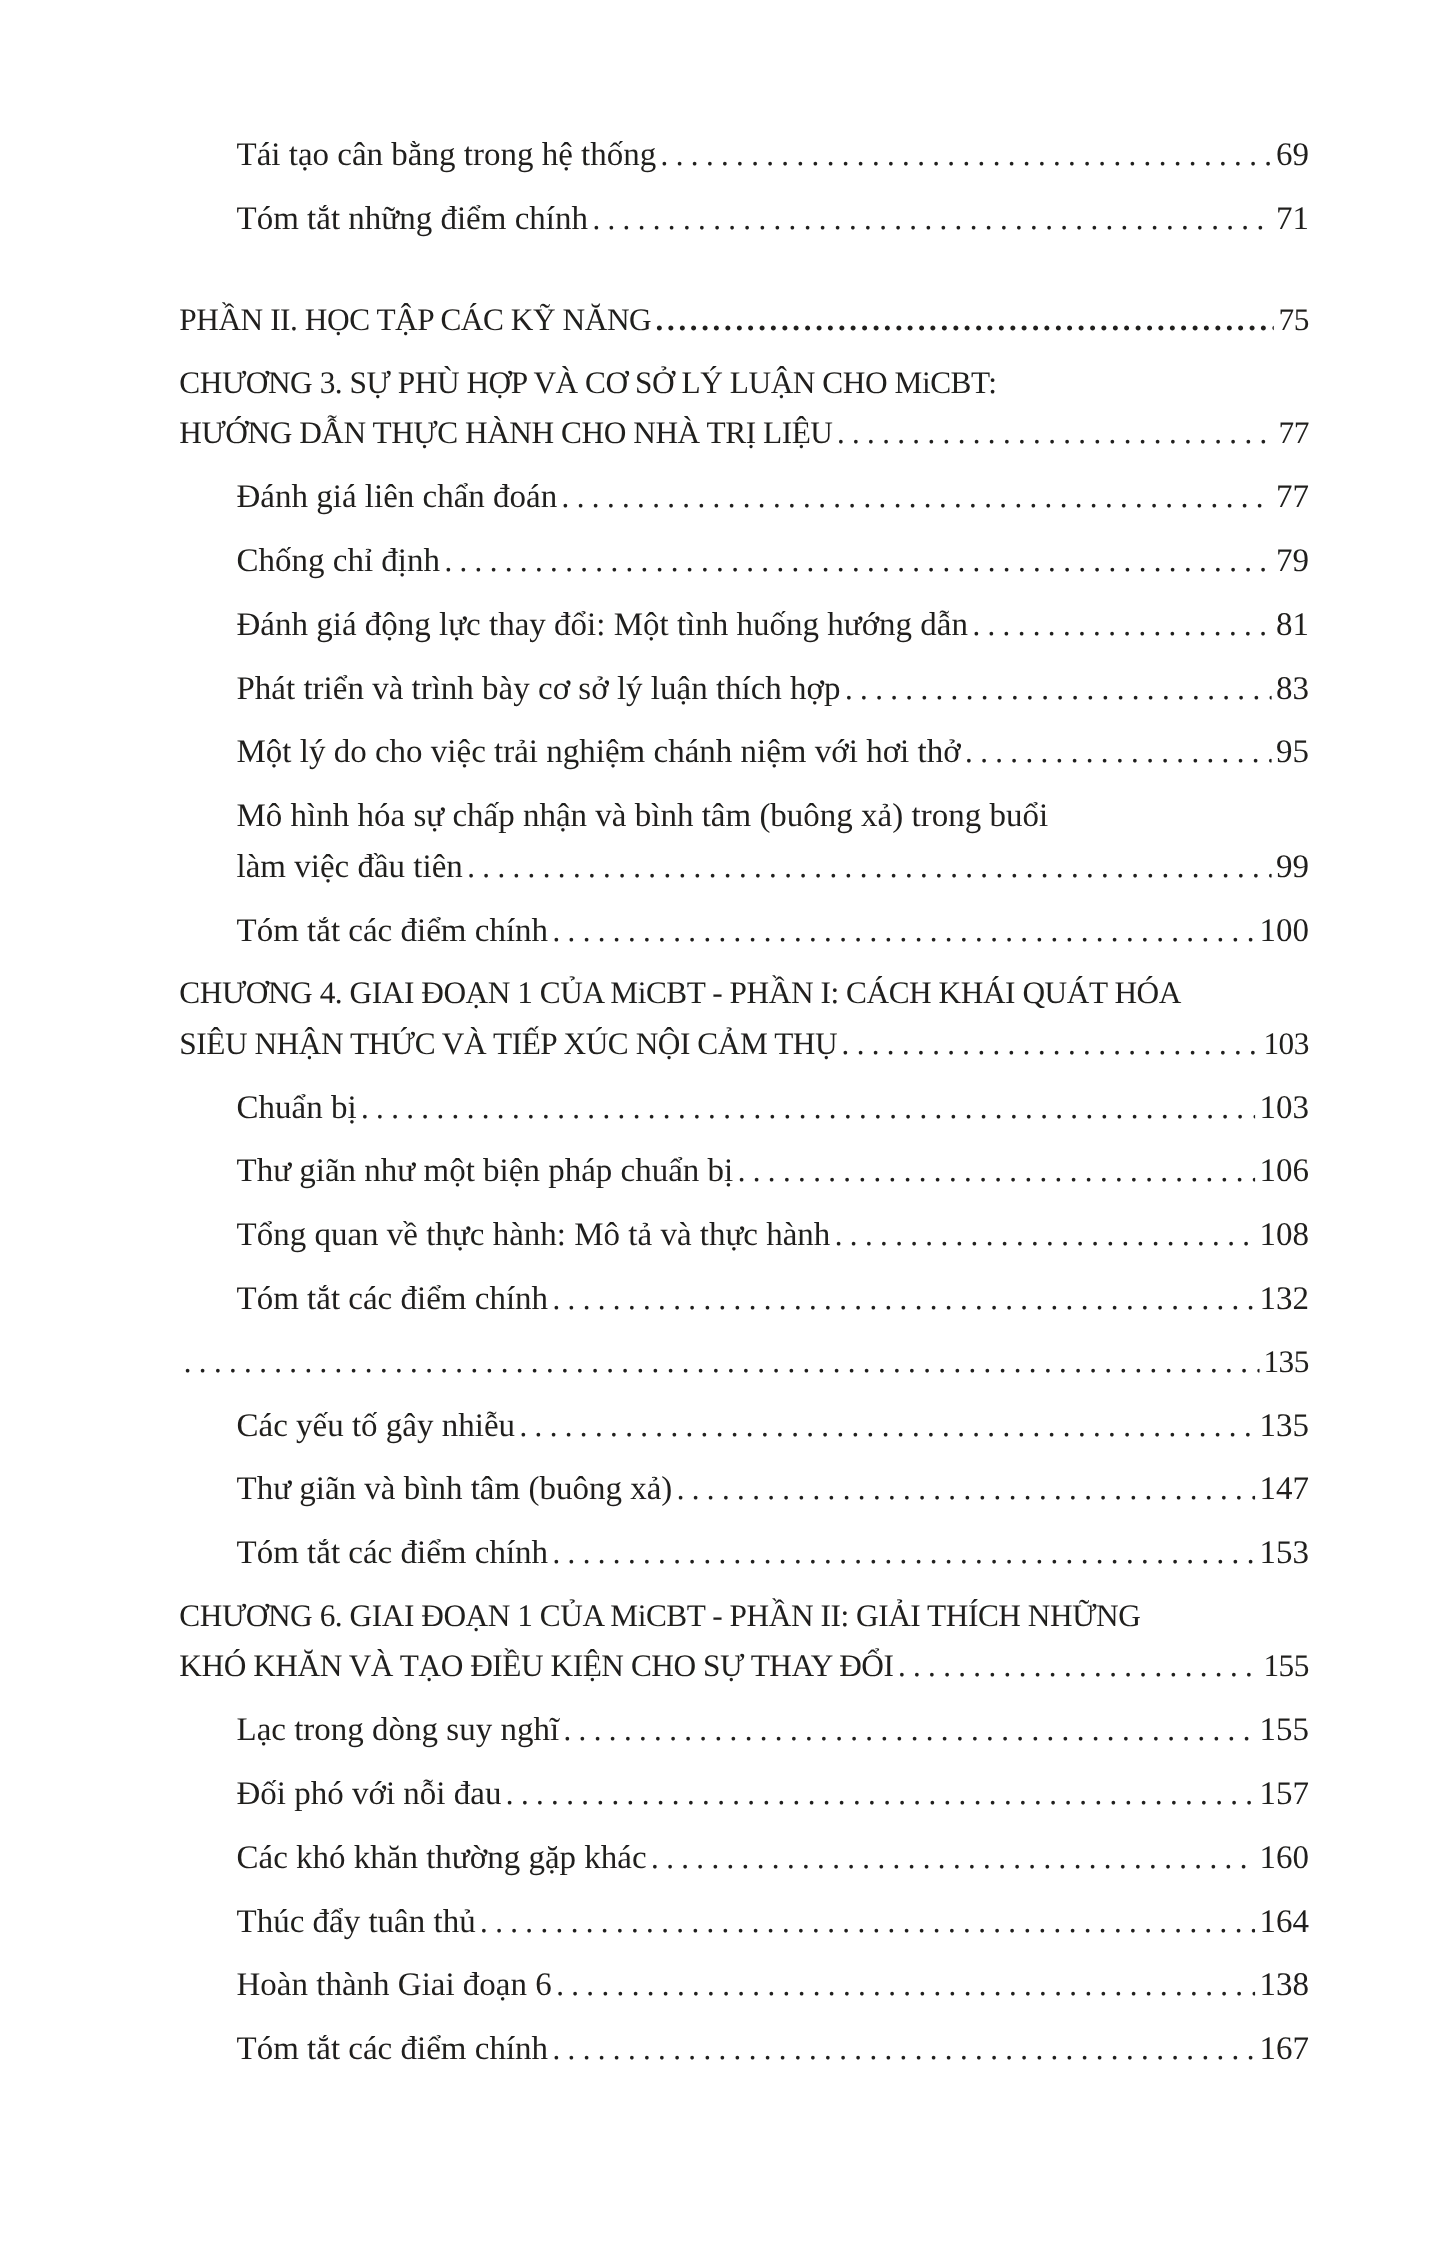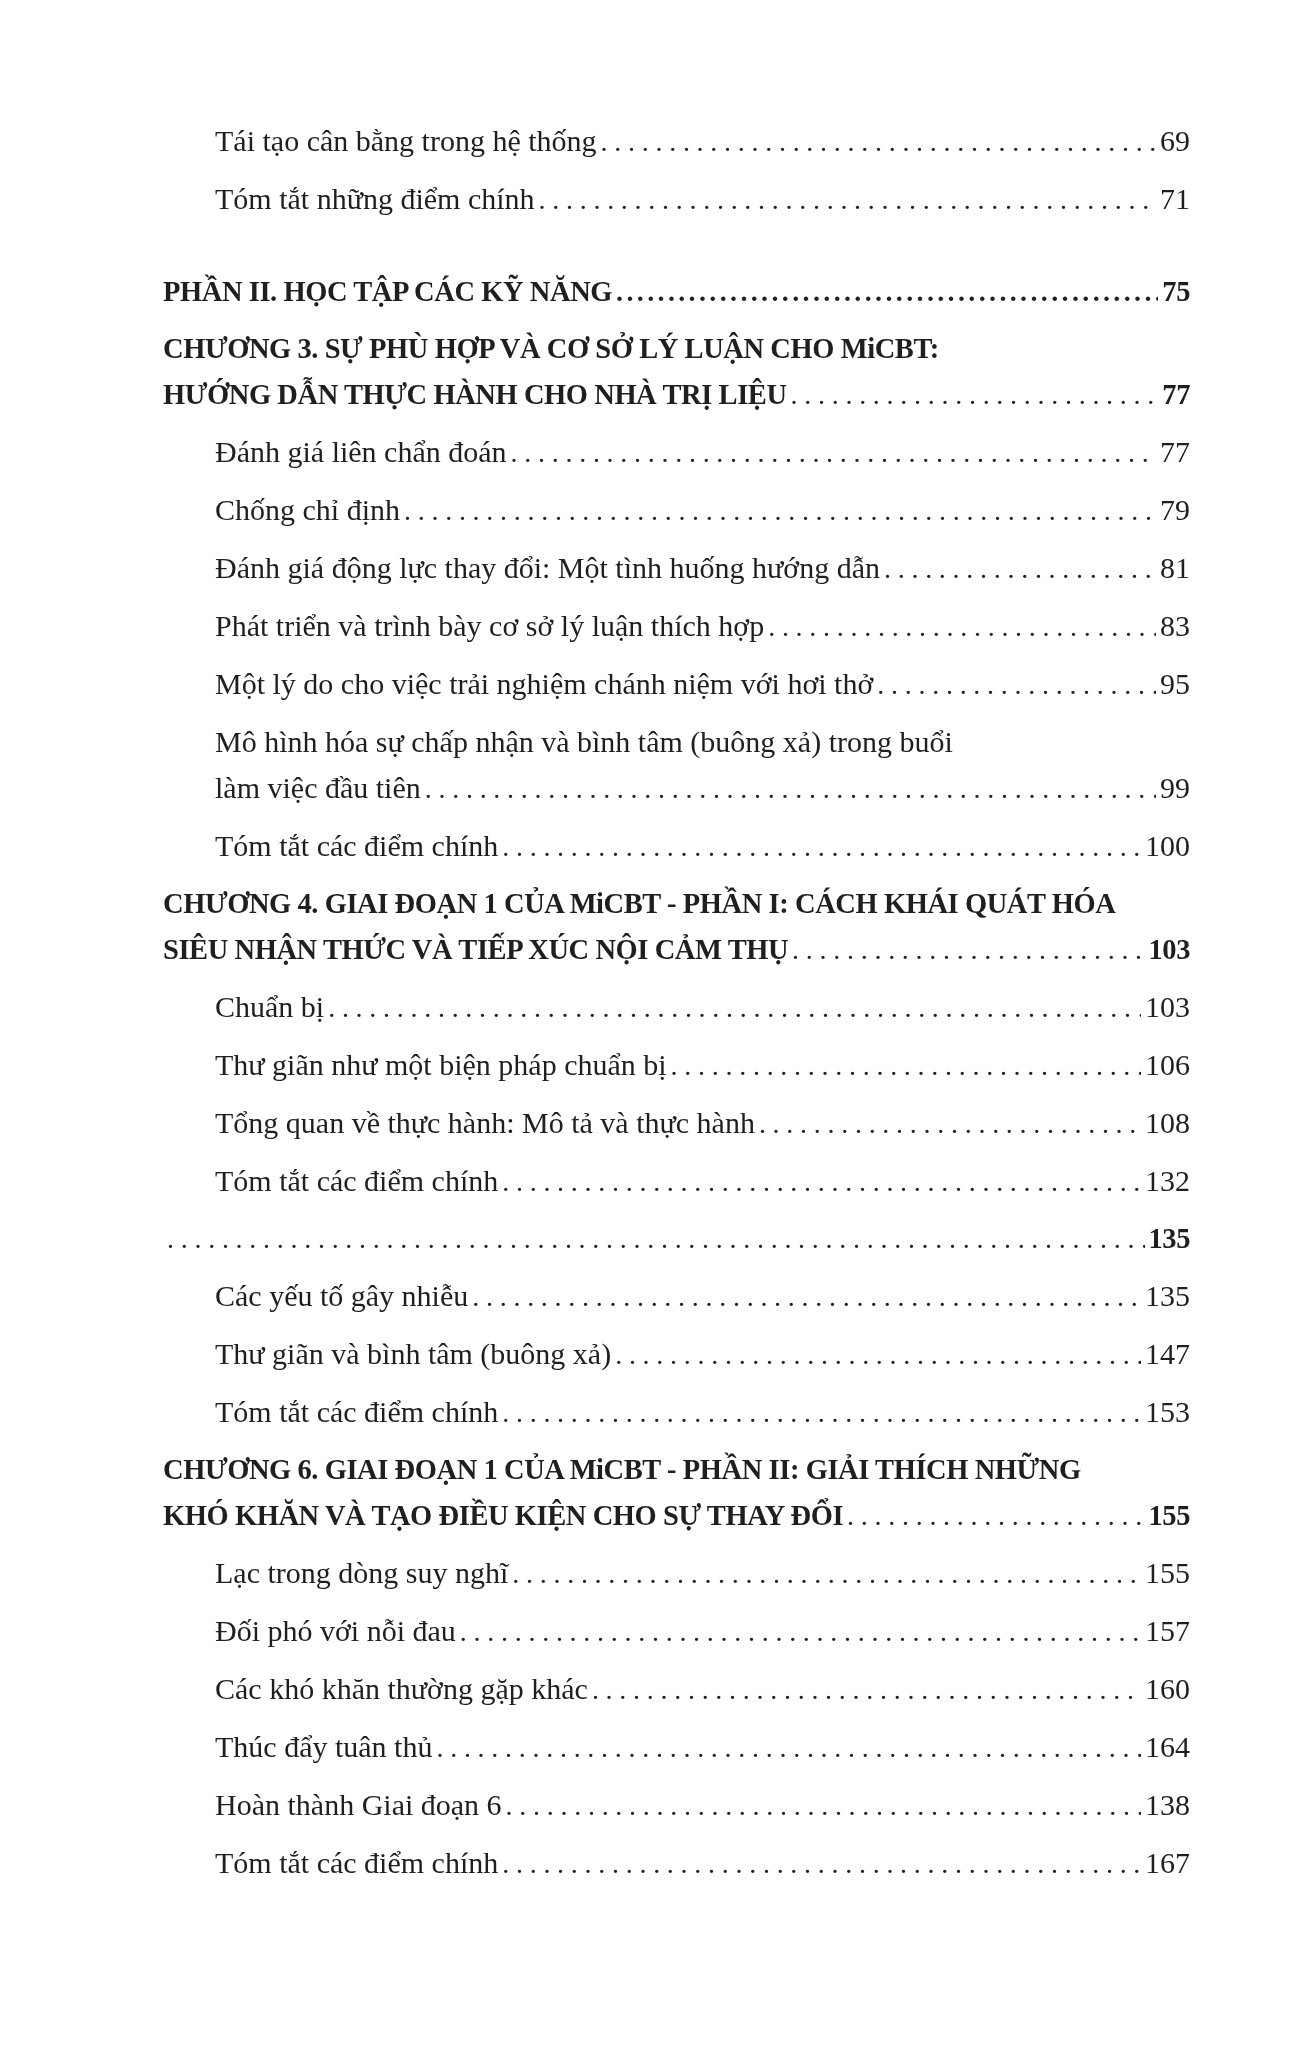--- a/index.html
+++ b/index.html
@@ -21,25 +21,24 @@
     padding: 118px 122px 40px 163px;
   }
   .entry {
     margin-bottom: 11px;
   }
   .entry.item {
     padding-left: 52px;
   }
   .entry.part {
     margin-top: 46px;
-    font-weight: bold;
+    font-weight: normal;
   }
   .entry.chapter {
     margin-top: 10px;
-    font-weight: bold;
   }
   .line {
     display: flex;
     align-items: baseline;
     font-size: 30px;
     line-height: 46px;
     overflow: hidden;
   }
   .entry.part .line,
   .entry.chapter .line {

